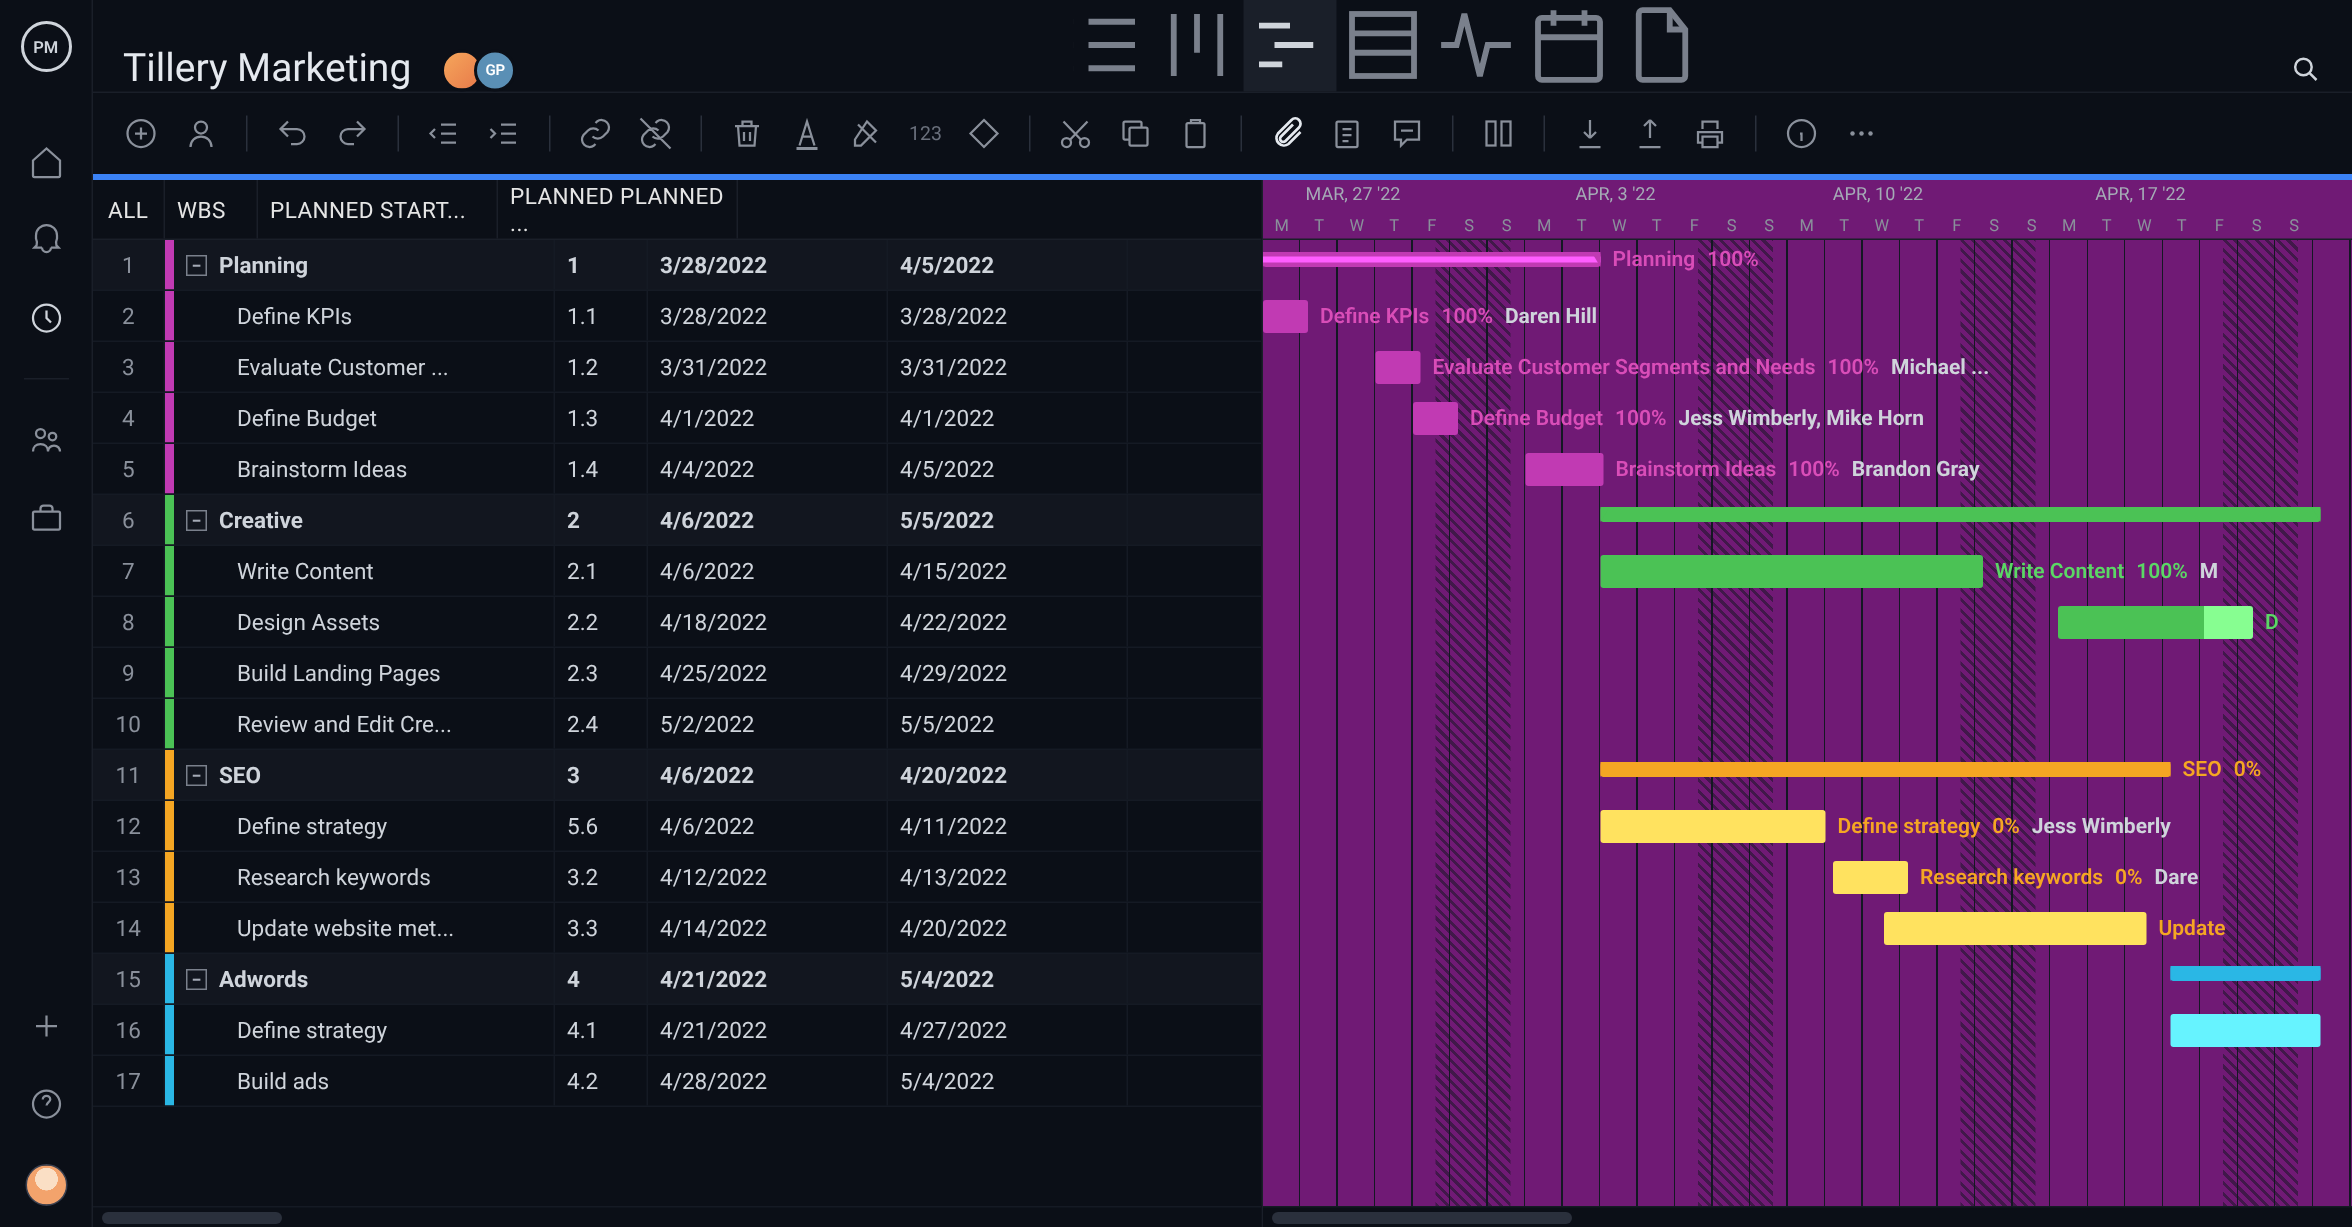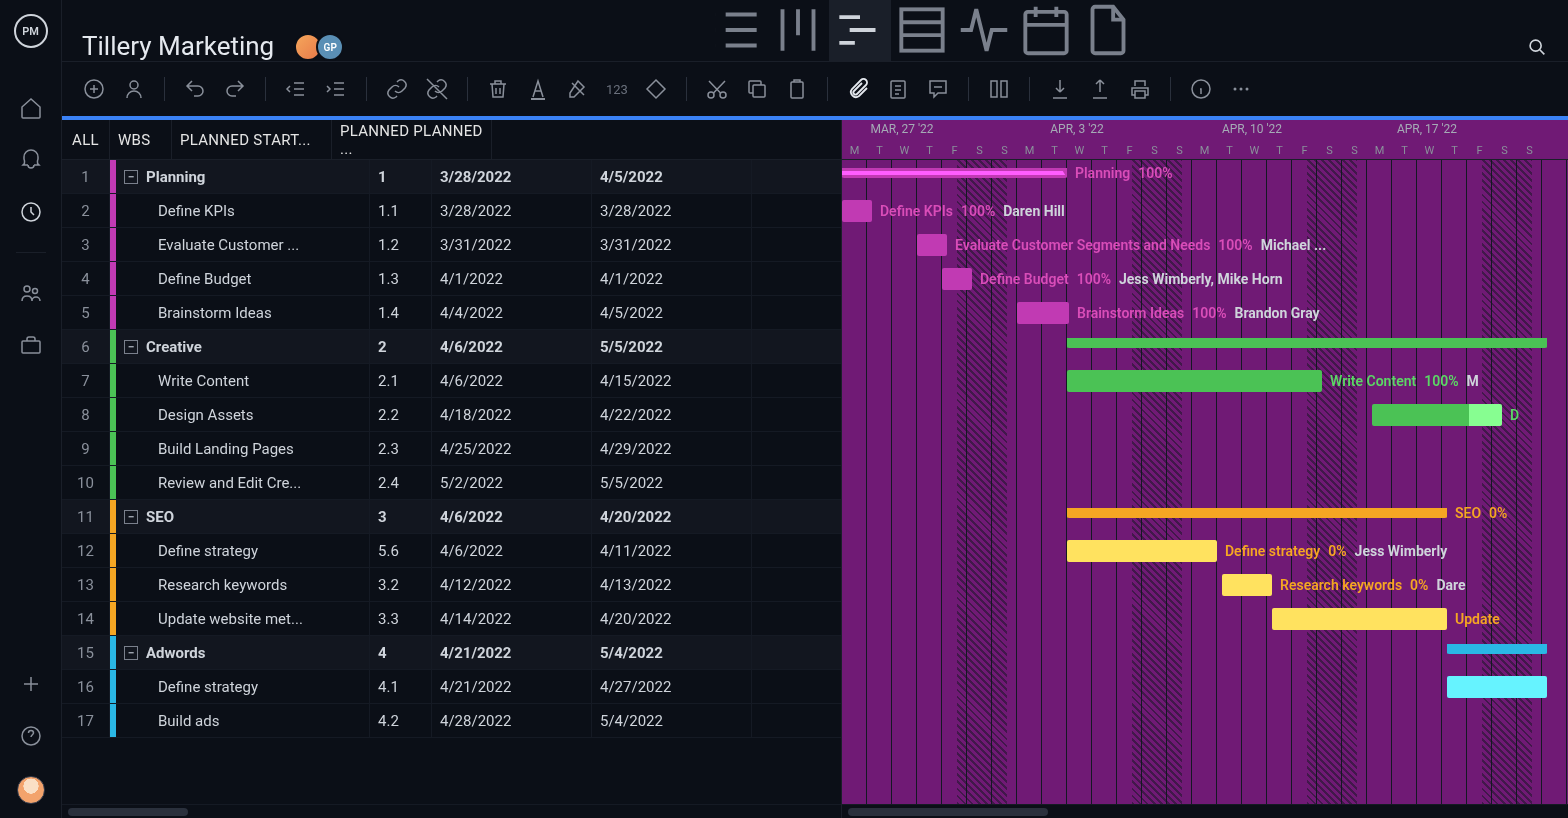--- a/index.html
+++ b/index.html
@@ -662,21 +662,21 @@
             <div class="gbar-row">
               <div class="gbar" style="left: 380px; width: 50px; background: rgb(255, 226, 95); color: rgb(245, 166, 35);">
                 <div class="gbar-label" style="color: rgb(245, 166, 35);">
                   <span>Research keywords</span>
                   <span>0%</span>
                   <span class="assignee">Dare</span>
                 </div>
               </div>
             </div>
             <div class="gbar-row">
-              <div class="gbar" style="left: 430px; width: 175px; background: rgb(255, 226, 95); color: rgb(245, 166, 35);">
+              <div class="gbar" style="left: 414px; width: 175px; background: rgb(255, 226, 95); color: rgb(245, 166, 35);">
                 <div class="gbar-label" style="color: rgb(245, 166, 35);">
                   <span>Update</span>
                 </div>
               </div>
             </div>
             <div class="gbar-row">
               <div class="gbar summary" style="left: 605px; width: 100px; background: rgb(42, 183, 229); color: rgb(42, 183, 229);">
                 <div class="gbar-label" style="color: rgb(42, 183, 229);"></div>
               </div>
             </div>

